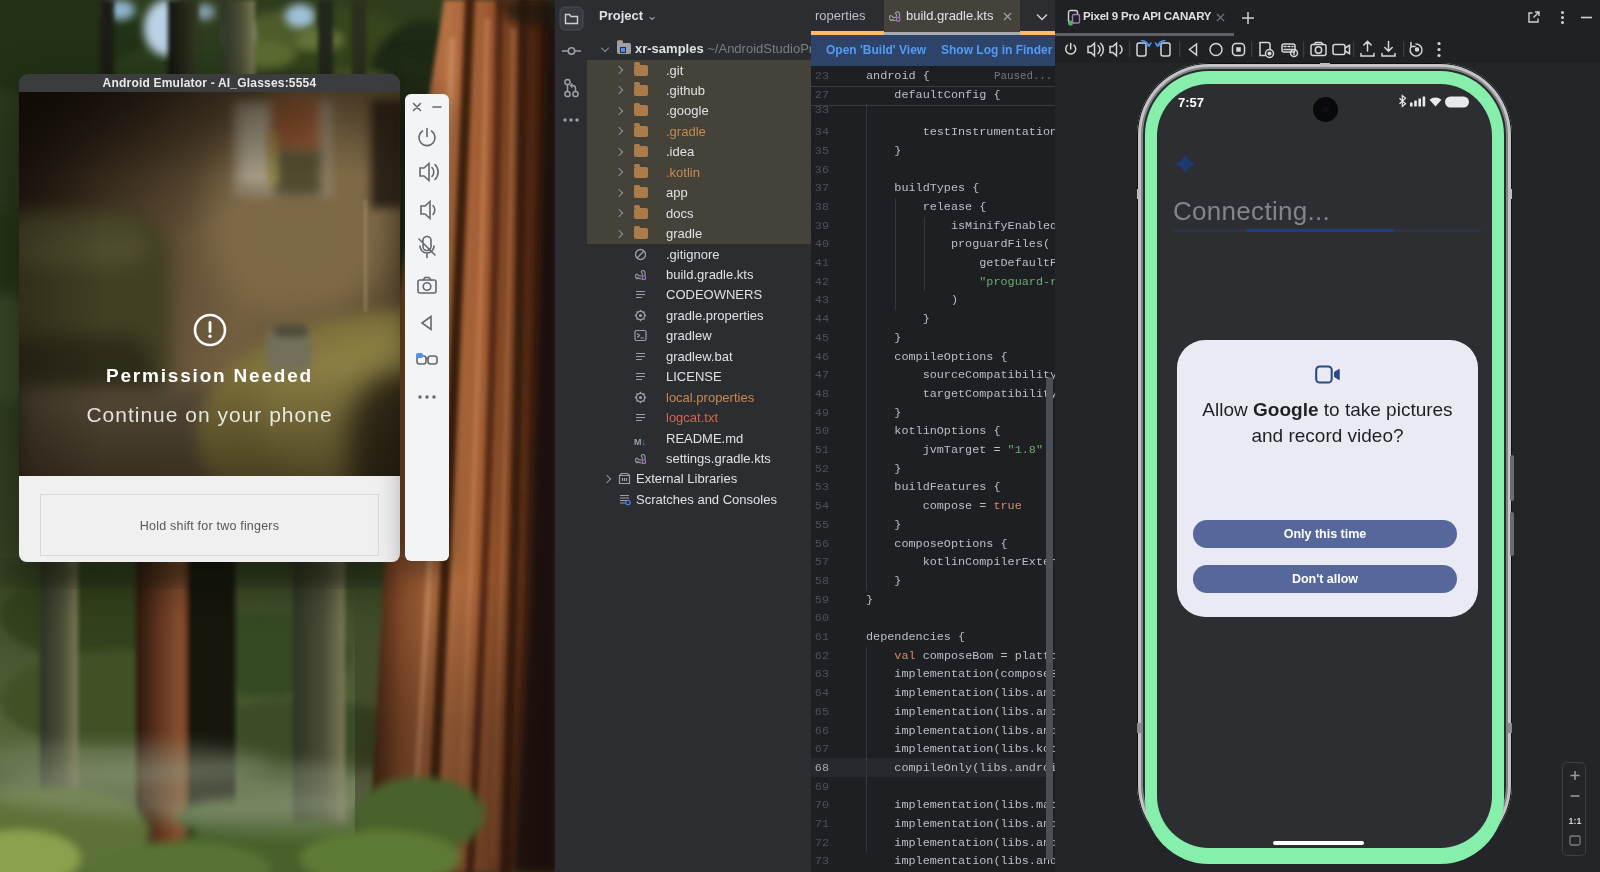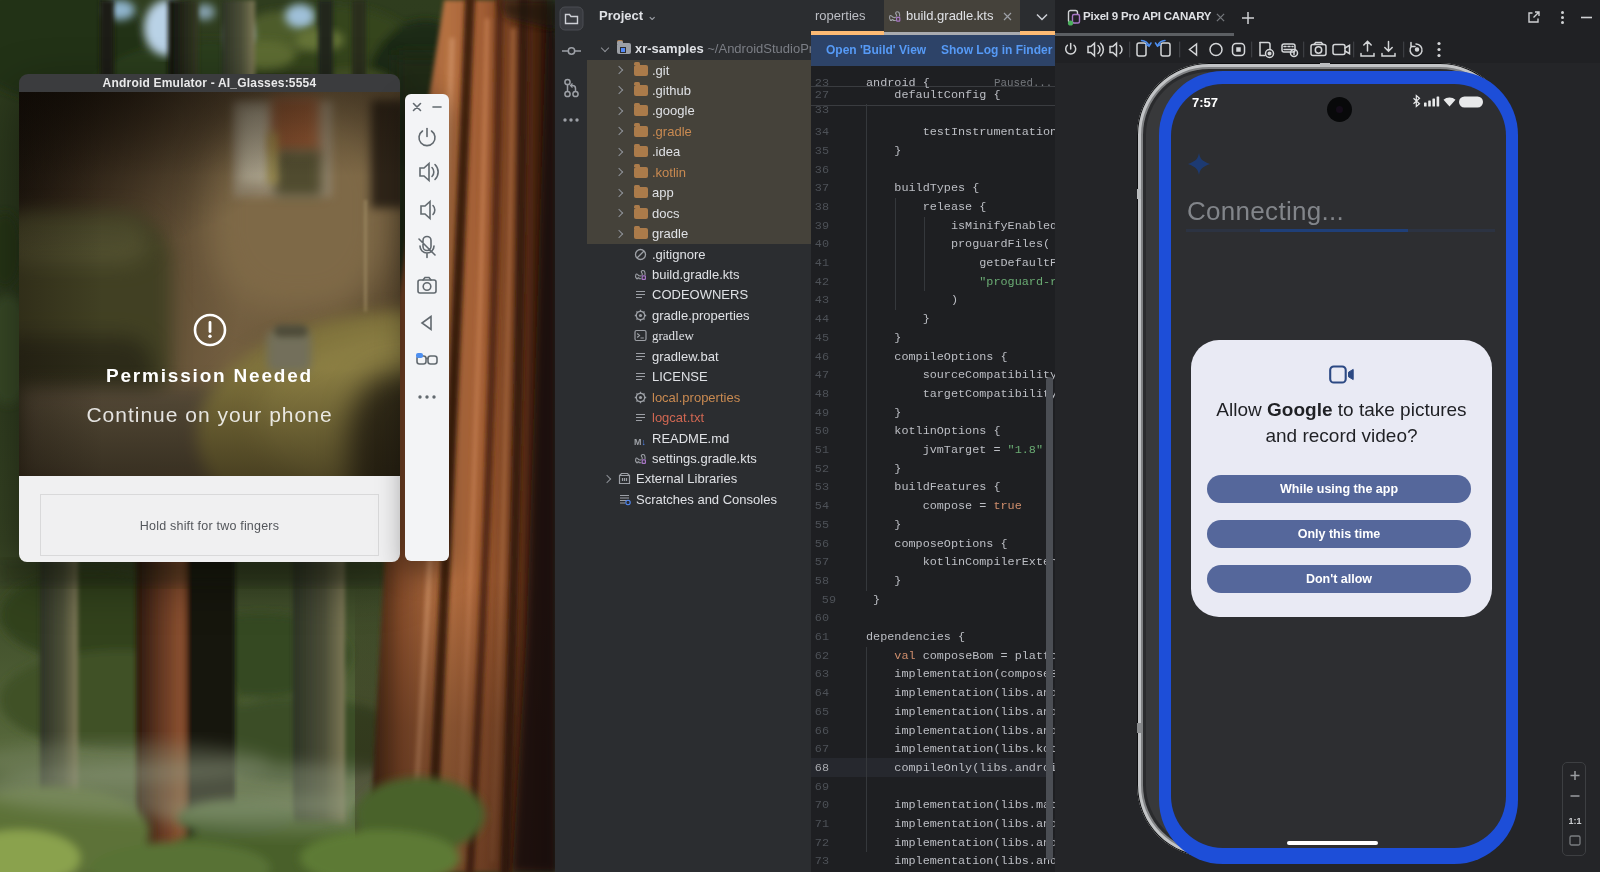--- a/index.html
+++ b/index.html
@@ -24,21 +24,21 @@
 
   
   #etools { left:405px; top:94px; width:44px; height:467px; background:#f3f4f6; border-radius:6px; box-shadow:0 10px 28px rgba(0,0,0,.4); }
 
   
   #studio { left:555px; top:0; width:500px; height:872px; background:#2b2d30; }
   #strip { left:0; top:0; width:32px; height:872px; background:#2b2d30; }
   #ppanel { left:32px; top:0; width:224px; height:872px; background:#2b2d30; overflow:hidden; }
   #phead { left:12px; top:8px; font-size:13px; font-weight:bold; color:#dfe1e5; }
   .trow { position:absolute; left:0; width:224px; height:21px; font-size:13px; color:#dfe1e5; line-height:21px; white-space:nowrap; }
-  .trow .nm { position:absolute; left:65px; }
+  .trow .nm { position:absolute; left:79px; }
   .org { color:#c98a51; }
   .red { color:#d06752; }
   .chv { position:absolute; top:7.5px; width:6px; height:6px; border-right:1.4px solid #8e9197; border-bottom:1.4px solid #8e9197; transform:rotate(-45deg); }
   .chvd { transform:rotate(45deg); }
   .fico { position:absolute; top:5px; width:14px; height:11px; background:#ab7b4a; border-radius:2px; }
   .fico:before { content:""; position:absolute; left:0; top:-2.5px; width:6px; height:3px; background:#ab7b4a; border-radius:1.5px 1.5px 0 0; }
   .gico { position:absolute; top:4px; width:13px; height:13px; }
 
   #editor { left:256px; top:0; width:244px; height:872px; background:#1e1f22; overflow:hidden; }
   
@@ -55,21 +55,21 @@
   .guide { position:absolute; width:1px; background:#35383c; }
 
   
   #pwin { left:1055px; top:0; width:545px; height:872px; background:#242528; }
   #ptitle { left:0; top:0; width:545px; height:36px; background:#202124; }
   #ptabline { left:0; top:33px; width:179px; height:3px; background:#5c5f63; }
   #ptoolbar { left:0; top:36px; width:545px; height:27px; background:#202124; }
   #pname { left:28px; top:10px; font-size:11.5px; font-weight:bold; color:#dfe1e5; letter-spacing:-0.2px; }
 
   #phone { left:82px; top:63px; width:375px; height:794px; border-radius:72px; background:#38393b; box-shadow: inset 0 0 0 1px #0e0f10, inset 0 0 0 4px #c2c4c6, inset 0 0 0 6px #808284, inset 0 0 0 9px #2a2b2d; }
-  #bezel { left:22px; top:8px; width:359px; height:793px; border-radius:64px; background:#1d4ed8; }
+  #bezel { left:8px; top:8px; width:359px; height:793px; border-radius:64px; background:#86efac; }
   #pscr { left:12px; top:13px; width:335px; height:764px; border-radius:52px; background:#2d2e31; overflow:hidden; }
 
   #dlg { position:absolute; left:20px; top:256px; width:301px; height:277px; border-radius:28px; background:#e9eaf4; text-align:center; }
   .pbtn { position:absolute; left:16px; width:264px; height:28px; border-radius:14px; background:#55679b; color:#fff; font-size:12.5px; font-weight:bold; line-height:28px; text-align:center; }
 
   #zoomp { left:507px; top:762px; width:24px; height:94px; border:1px solid #3d3f42; border-radius:5px; color:#b9bbbd; text-align:center; }
 </style>
 </head>
 <body>
 <div id="stage">
@@ -386,21 +386,21 @@
 <div class="trow" style="top:304.8px;">
             <svg class="gico" style="left:47px" viewBox="0 0 13 13">
               <circle cx="6.5" cy="6.5" r="4.2" fill="none" stroke="#9da0a6" stroke-width="1.3"></circle>
               <circle cx="6.5" cy="6.5" r="1.6" fill="#9da0a6"></circle>
               <g stroke="#9da0a6" stroke-width="1.3">
                 <path d="M6.5 0.8v2M6.5 10.2v2M0.8 6.5h2M10.2 6.5h2M2.5 2.5l1.4 1.4M9 9l1.5 1.5M10.5 2.5L9 4M4 9l-1.5 1.5"></path>
               </g>
             </svg>
             <span class="nm">gradle.properties</span>
           </div>
-<div class="trow" style="top:325.3px;font-family:Liberation Serif, serif;">
+<div class="trow" style="top:325.3px;">
             <svg class="gico" style="left:47px" viewBox="0 0 13 13">
               <rect x="1" y="1.5" width="11" height="10" rx="1.5" fill="none" stroke="#9da0a6" stroke-width="1.2"></rect>
               <path d="M3.2 4.5l2.3 2-2.3 2M6.5 9h3.3" stroke="#9da0a6" stroke-width="1.2" fill="none"></path>
             </svg>
             <span class="nm">gradlew</span>
           </div>
 <div class="trow" style="top:345.7px;">
             <svg class="gico" style="left:47px" viewBox="0 0 13 13">
               <g stroke="#9da0a6" stroke-width="1.2" fill="none">
                 <path d="M2 3.5h9M2 6.5h9M2 9.5h6"></path>
@@ -492,21 +492,21 @@
           <span class="abs" style="left:130px">Show Log in Finder</span>
         </div>
       <div id="code" class="abs">
           <div class="abs" style="left:0;top:691.9px;width:235px;height:19px;background:#26282e;"></div>
 <div class="abs" style="left:0;top:20px;width:244px;height:1px;background:#3a3c40;"></div>
 <div class="abs" style="left:0;top:39px;width:244px;height:1px;background:#3a3c40;"></div>
 <div class="guide" style="left:55.0px;top:38.4px;height:486.2px;"></div>
 <div class="guide" style="left:83.8px;top:131.9px;height:112.2px;"></div>
 <div class="guide" style="left:112.6px;top:150.6px;height:74.8px;"></div>
 <div class="guide" style="left:55.0px;top:580.7px;height:205.7px;"></div>
-<div class="cl" style="top:8px;"><b style="color:#4d5157">23</b><i>android {</i><span class="abs" style="left:183px;color:#75787d;font-size:10.8px;">Paused...</span></div>
+<div class="cl" style="top:1.0px;"><b style="color:#4d5157">23</b><i>android {</i><span class="abs" style="left:183px;color:#75787d;font-size:10.8px;">Paused...</span></div>
 <div class="cl" style="top:19.7px;"><b style="color:#4d5157">27</b><i>    defaultConfig {</i></div>
 <div class="cl" style="top:35px;"><b style="color:#4d5157">33</b><i></i></div>
 <div class="cl" style="top:57.1px;"><b style="color:#4d5157">34</b><i>        testInstrumentationR</i></div>
 <div class="cl" style="top:75.8px;"><b style="color:#4d5157">35</b><i>    }</i></div>
 <div class="cl" style="top:94.5px;"><b style="color:#4d5157">36</b><i></i></div>
 <div class="cl" style="top:113.2px;"><b style="color:#4d5157">37</b><i>    buildTypes {</i></div>
 <div class="cl" style="top:131.9px;"><b style="color:#4d5157">38</b><i>        release {</i></div>
 <div class="cl" style="top:150.6px;"><b style="color:#4d5157">39</b><i>            isMinifyEnabled</i></div>
 <div class="cl" style="top:169.3px;"><b style="color:#4d5157">40</b><i>            proguardFiles(</i></div>
 <div class="cl" style="top:188.0px;"><b style="color:#4d5157">41</b><i>                getDefaultPr</i></div>
@@ -520,21 +520,21 @@
 <div class="cl" style="top:337.6px;"><b style="color:#4d5157">49</b><i>    }</i></div>
 <div class="cl" style="top:356.3px;"><b style="color:#4d5157">50</b><i>    kotlinOptions {</i></div>
 <div class="cl" style="top:375.0px;"><b style="color:#4d5157">51</b><i>        jvmTarget = <span class="str">"1.8"</span></i></div>
 <div class="cl" style="top:393.7px;"><b style="color:#4d5157">52</b><i>    }</i></div>
 <div class="cl" style="top:412.4px;"><b style="color:#4d5157">53</b><i>    buildFeatures {</i></div>
 <div class="cl" style="top:431.1px;"><b style="color:#4d5157">54</b><i>        compose = <span class="kw">true</span></i></div>
 <div class="cl" style="top:449.8px;padding-left:21px;"><b style="color:#4d5157">55</b><i>    }</i></div>
 <div class="cl" style="top:468.5px;"><b style="color:#4d5157">56</b><i>    composeOptions {</i></div>
 <div class="cl" style="top:487.2px;"><b style="color:#4d5157">57</b><i>        kotlinCompilerExtens</i></div>
 <div class="cl" style="top:505.9px;"><b style="color:#4d5157">58</b><i>    }</i></div>
-<div class="cl" style="top:524.6px;margin-left:7px;"><b style="color:#4d5157">59</b><i>}</i></div>
+<div class="cl" style="top:524.6px;"><b style="color:#4d5157">59</b><i>}</i></div>
 <div class="cl" style="top:543.3px;"><b style="color:#4d5157">60</b><i></i></div>
 <div class="cl" style="top:562.0px;"><b style="color:#4d5157">61</b><i>dependencies {</i></div>
 <div class="cl" style="top:580.7px;"><b style="color:#4d5157">62</b><i>    <span class="kw">val</span> composeBom = platfor</i></div>
 <div class="cl" style="top:599.4px;"><b style="color:#4d5157">63</b><i>    implementation(composeBo</i></div>
 <div class="cl" style="top:618.1px;"><b style="color:#4d5157">64</b><i>    implementation(libs.andr</i></div>
 <div class="cl" style="top:636.8px;"><b style="color:#4d5157">65</b><i>    implementation(libs.andr</i></div>
 <div class="cl" style="top:655.5px;"><b style="color:#4d5157">66</b><i>    implementation(libs.andr</i></div>
 <div class="cl" style="top:674.2px;"><b style="color:#4d5157">67</b><i>    implementation(libs.kotl</i></div>
 <div class="cl" style="top:692.9px;"><b style="color:#a9abb0">68</b><i>    compileOnly(libs.android</i></div>
 <div class="cl" style="top:711.6px;"><b style="color:#4d5157">69</b><i></i></div>
@@ -665,21 +665,20 @@
 <div class="abs" style="left:89px;top:144.5px;width:148px;height:3px;background:#1f3f78;"></div>
 
 <div class="abs" style="left:116px;top:757px;width:91px;height:4px;border-radius:2px;background:#fff;"></div>
 
           <div id="dlg" class="abs">
             <svg class="abs" style="left:138px;top:25px;" width="26" height="19" viewBox="0 0 26 19">
  <rect x="1.2" y="1.5" width="15.5" height="16" rx="3.6" fill="none" stroke="#2c4983" stroke-width="2.1"></rect>
  <path d="M19.5 7.2 L24.2 4.4 v10.2 L19.5 11.8 z" fill="#2c4983" stroke="#2c4983" stroke-width="1" stroke-linejoin="round"></path>
 </svg>
             <div style="position:absolute;top:57px;width:100%;font-size:19px;color:#1f2024;line-height:26px;">Allow <b>Google</b> to take pictures<br>and record video?</div>
-            <div class="pbtn" style="top:134.5px;">While using the app</div>
             <div class="pbtn" style="top:180px;">Only this time</div>
             <div class="pbtn" style="top:224.5px;">Don't allow</div>
           </div>
         </div>
       </div>
     </div>
     <div id="zoomp" class="abs"><svg width="24" height="94" viewBox="0 0 24 94">
 <g stroke="#9a9da0" stroke-width="1.5" fill="none">
  <path d="M12 8v9M7.5 12.5h9"></path>
  <path d="M7.5 33h9"></path>

